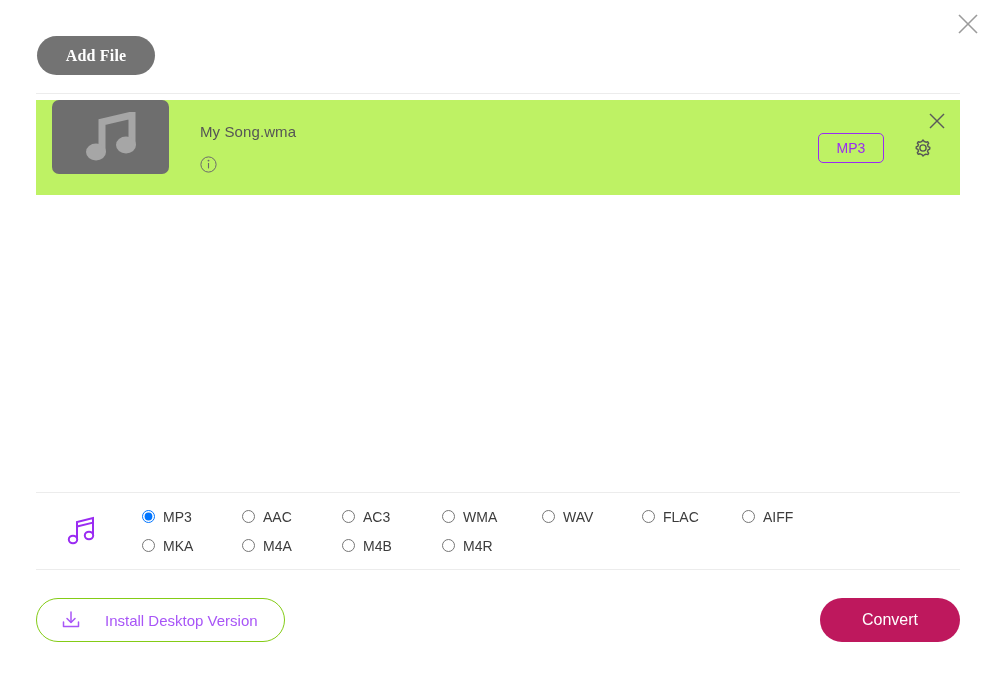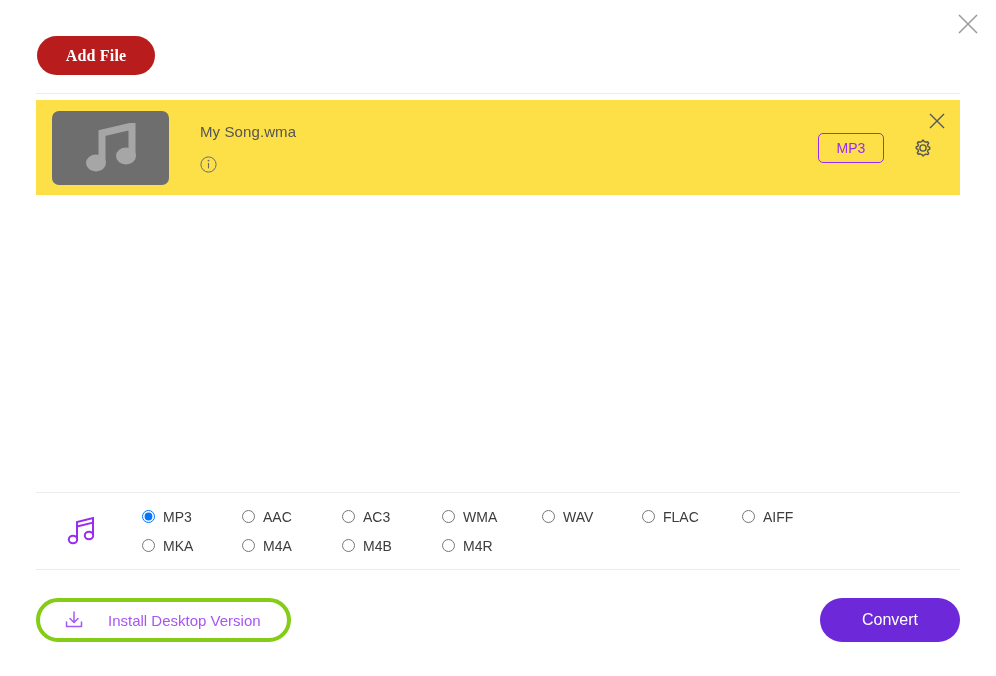--- a/index.html
+++ b/index.html
@@ -37,44 +37,43 @@
     left: 37px;
   }
   #add-file-button {
     display: inline-flex;
     align-items: center;
     justify-content: center;
     width: 118px;
     height: 39px;
     border: none;
     border-radius: 20px;
-    background: #b91c1c;
+    background: #737373;
     color: #ffffff;
     font-family: "Liberation Serif", serif;
     font-size: 16px;
     font-weight: bold;
     letter-spacing: .2px;
     cursor: pointer;
     padding: 0;
   }
 
   
   #file-list {
     position: absolute;
     top: 93px;
     left: 36px;
     width: 924px;
     border-top: 1px solid #ececec;
   }
   .file-row {
     position: relative;
     display: flex;
-    align-items: center;
     height: 95px;
-    background: #fde047;
+    background: #bef264;
     margin-top: 6px;
     padding: 0 0 0 16px;
     box-sizing: border-box;
   }
   .file-thumb {
     width: 117px;
     height: 74px;
     border-radius: 7px;
     background: #6e6e6e;
     display: flex;
@@ -192,39 +191,39 @@
     height: 46px;
     display: flex;
     align-items: center;
     justify-content: space-between;
   }
   #install-desktop-button {
     display: inline-flex;
     align-items: center;
     height: 44px;
     padding: 0 26px 0 22px;
-    border: 4px solid #84cc16;
+    border: 1px solid #84cc16;
     border-radius: 23px;
     background: #ffffff;
     color: #a855f7;
     font-size: 15px;
     cursor: pointer;
     box-sizing: border-box;
   }
   #install-desktop-button .dl-icon {
     margin-right: 22px;
     display: flex;
     align-items: center;
   }
   #convert-button {
     width: 140px;
     height: 44px;
     border: none;
     border-radius: 22px;
-    background: #6d28d9;
+    background: #be185d;
     color: #ffffff;
     font-size: 16px;
     font-family: "Liberation Sans", sans-serif;
     cursor: pointer;
     padding: 0;
   }
 </style>
 </head>
 <body>
 

